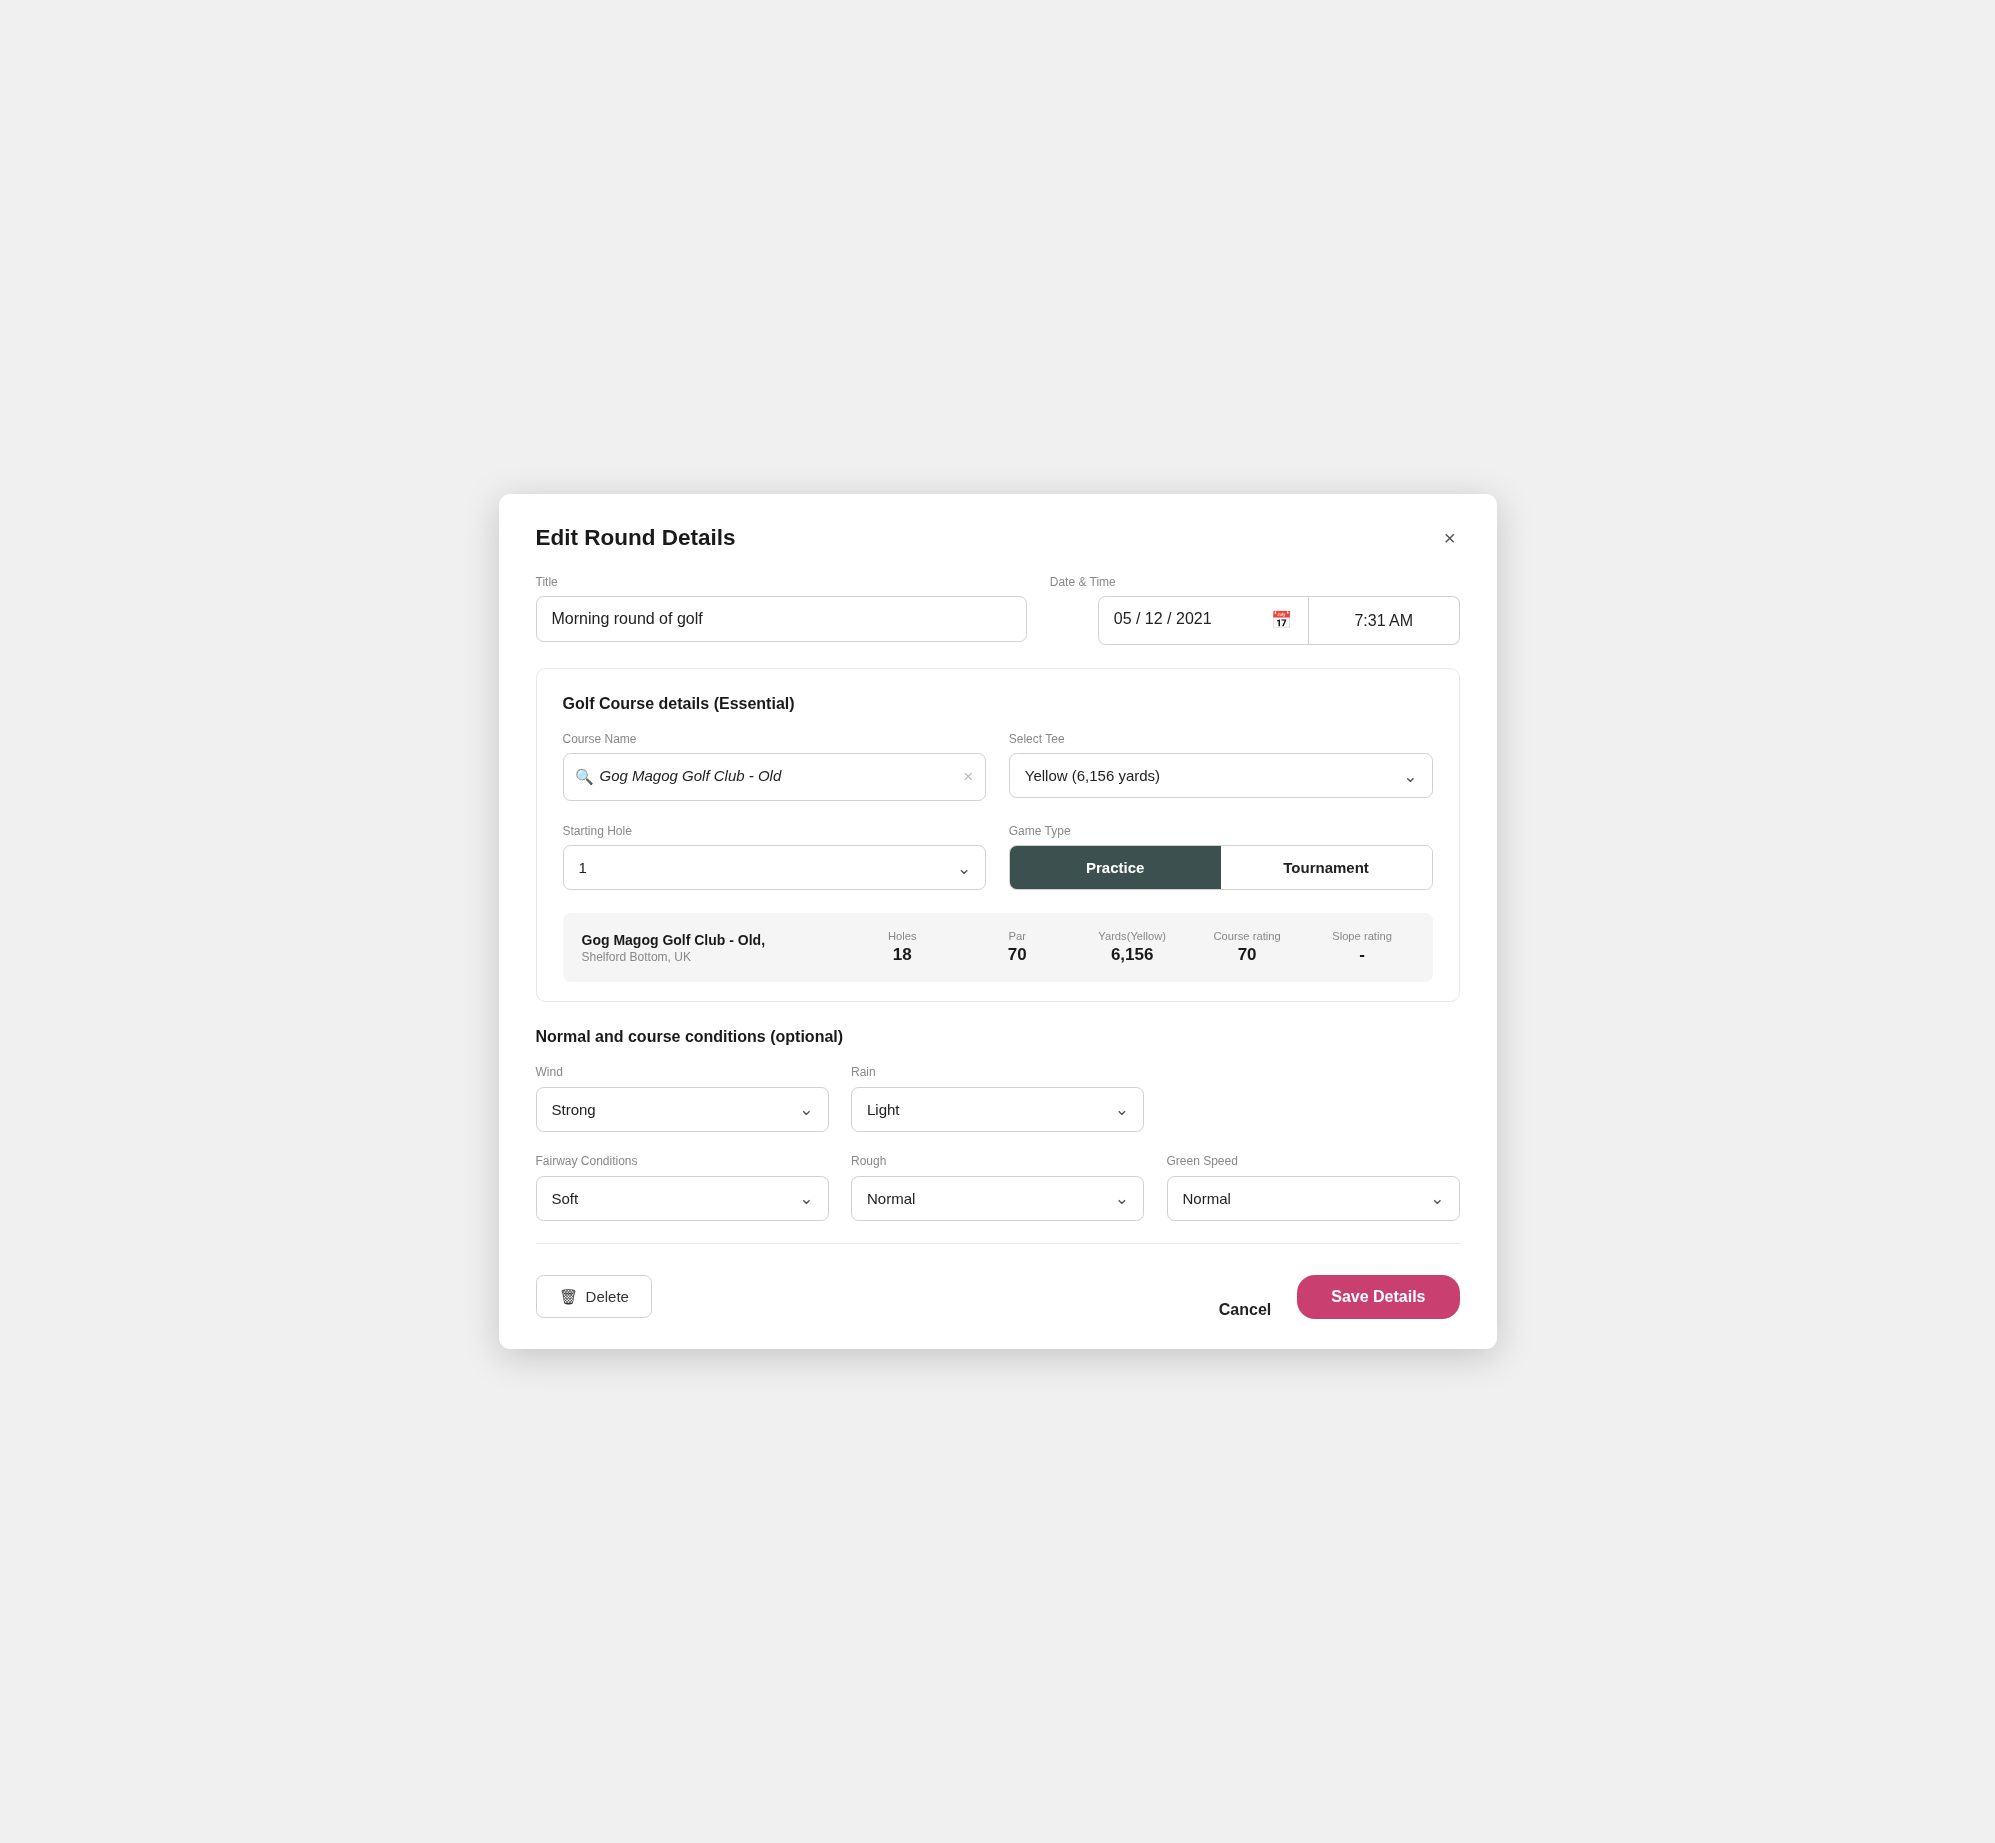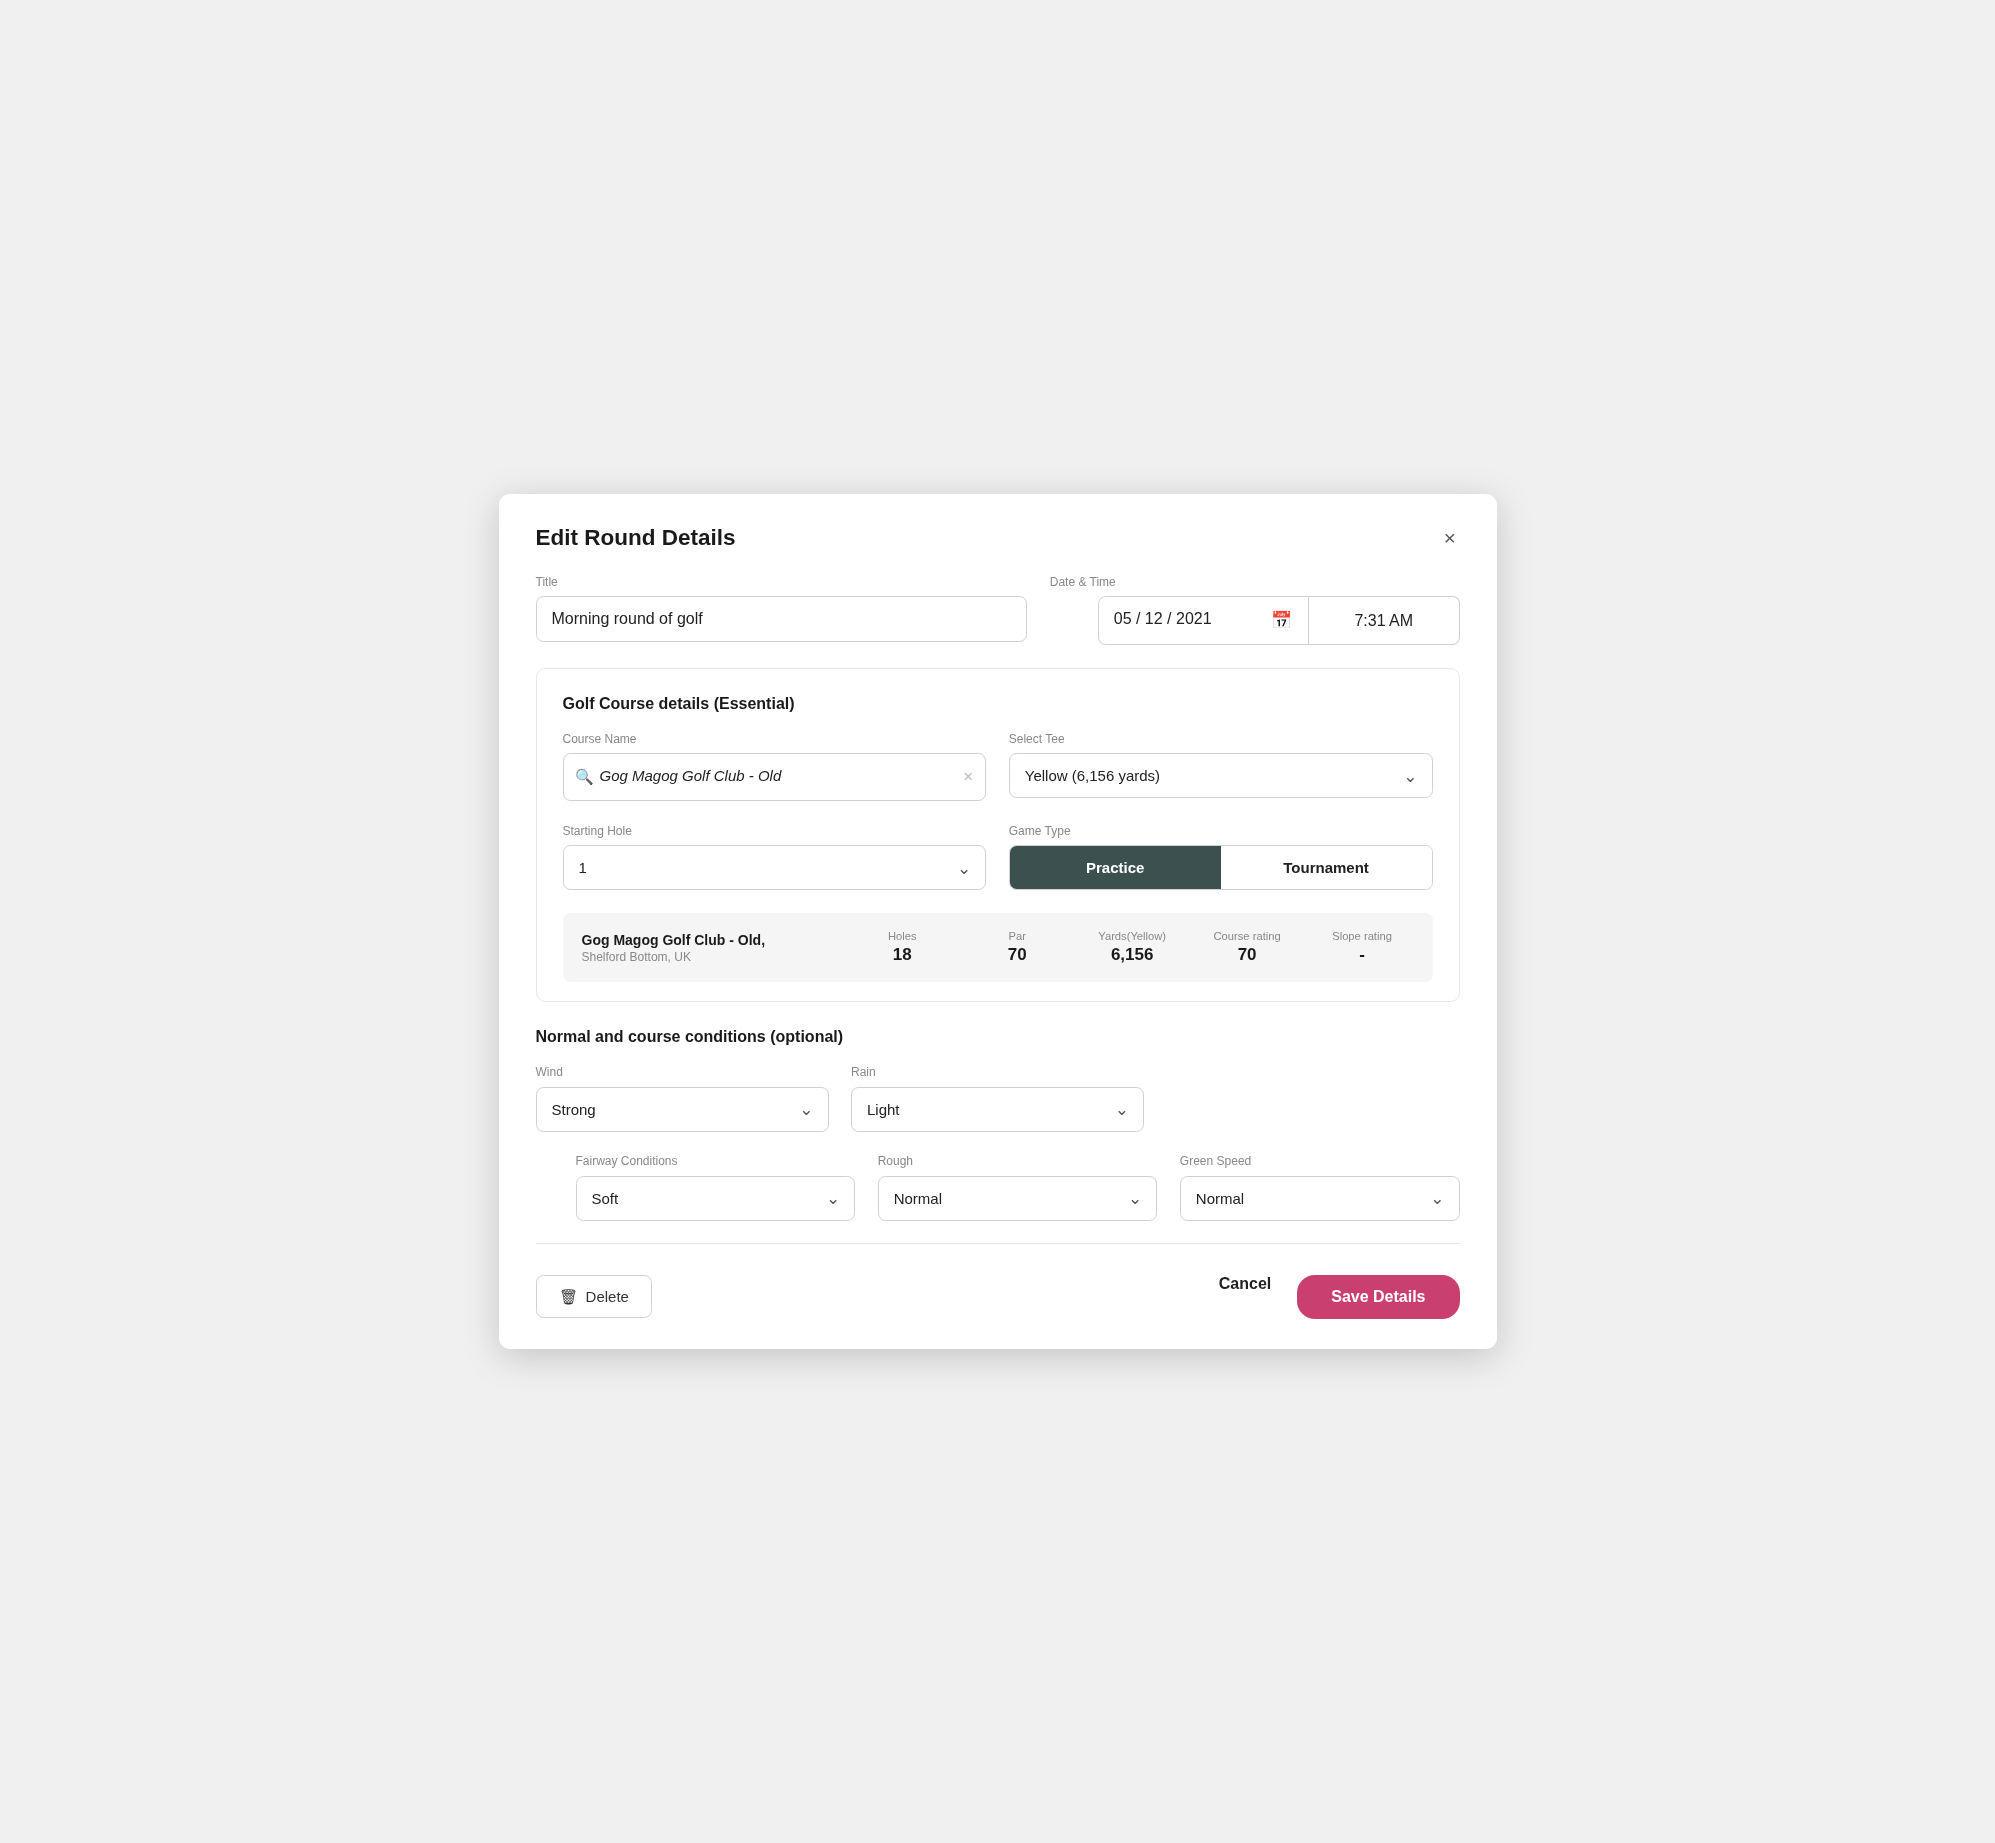--- a/index.html
+++ b/index.html
@@ -253,21 +253,21 @@
       border-radius: 7.5px;
       padding: 11.2px 22.5px;
       background: #fff;
       font-size: 15px;
       color: #333;
       cursor: pointer;
       font-weight: 400;
     }
     .footer-right {
       display: flex;
-      align-items: flex-start;
+      align-items: flex-end;
       gap: 26px;
     }
     .cancel-btn {
       background: none;
       border: none;
       font-size: 16px;
       color: #222;
       cursor: pointer;
       font-weight: 600;
     }
@@ -414,21 +414,21 @@
               <option>Light</option>
             </select>
             <span class="chevron-down">⌄</span>
           </div>
         </div>
         <div style="flex:1;"></div>
       </div>
 
       <div class="form-row">
 
-        <div class="form-group" style="flex:1;margin-left:40px;">
+        <div class="form-group" style="flex:1;">
           <label class="form-label">Fairway Conditions</label>
           <div class="select-wrap">
             <select class="select-input">
               <option>Soft</option>
             </select>
             <span class="chevron-down">⌄</span>
           </div>
         </div>
 
         <div class="form-group" style="flex:1;">

